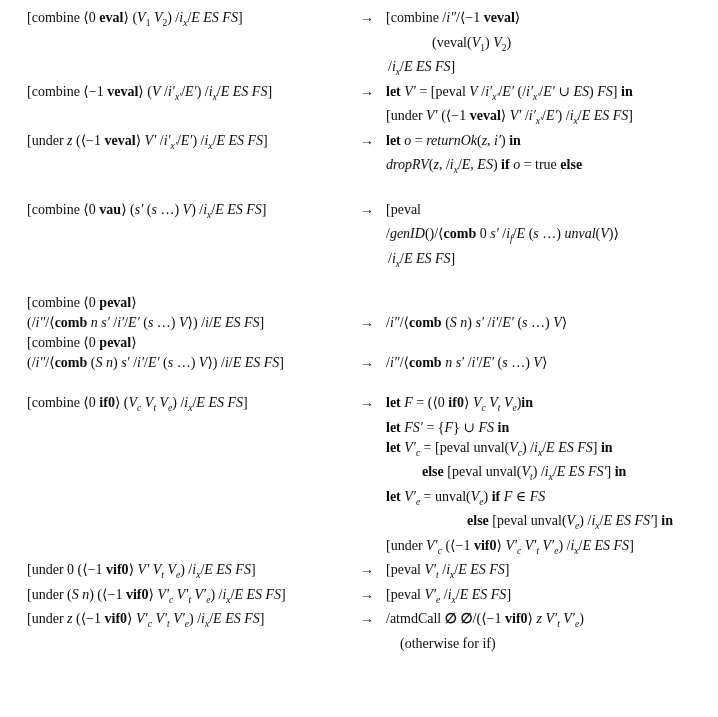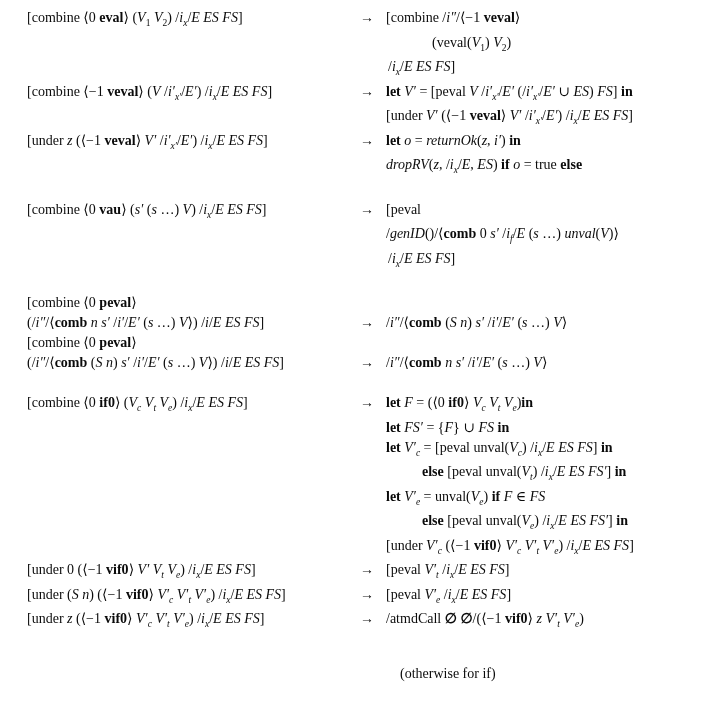--- a/index.html
+++ b/index.html
@@ -45,22 +45,22 @@
       <div class="frow"><div class="lhs"><span>(/</span><span class="it">i″</span><span>/⟨</span><span class="bf">comb</span><span> </span><span class="it">n</span><span> </span><span class="it">s′</span><span> /</span><span class="it">i′</span><span>/</span><span class="it">E′</span><span> (</span><span class="it">s</span><span> …) </span><span class="it">V</span><span>⟩) /</span><span class="it">i</span><span>/</span><span class="it">E ES FS</span><span>]</span></div><div class="arr">→</div><div class="rhs"><span>/</span><span class="it">i″</span><span>/⟨</span><span class="bf">comb</span><span> (</span><span class="it">S n</span><span>) </span><span class="it">s′</span><span> /</span><span class="it">i′</span><span>/</span><span class="it">E′</span><span> (</span><span class="it">s</span><span> …) </span><span class="it">V</span><span>⟩</span></div></div>
       <div class="frow"><div class="lhs"><span>[combine ⟨0 </span><span class="bf">peval</span><span>⟩</span></div><div class="arr"></div><div class="rhs"></div></div>
       <div class="frow"><div class="lhs"><span>(/</span><span class="it">i″</span><span>/⟨</span><span class="bf">comb</span><span> (</span><span class="it">S n</span><span>) </span><span class="it">s′</span><span> /</span><span class="it">i′</span><span>/</span><span class="it">E′</span><span> (</span><span class="it">s</span><span> …) </span><span class="it">V</span><span>⟩) /</span><span class="it">i</span><span>/</span><span class="it">E ES FS</span><span>]</span></div><div class="arr">→</div><div class="rhs"><span>/</span><span class="it">i″</span><span>/⟨</span><span class="bf">comb</span><span> </span><span class="it">n</span><span> </span><span class="it">s′</span><span> /</span><span class="it">i′</span><span>/</span><span class="it">E′</span><span> (</span><span class="it">s</span><span> …) </span><span class="it">V</span><span>⟩</span></div></div>
       <div class="gap"></div>
       <div class="frow"><div class="lhs"><span>[combine ⟨0 </span><span class="bf">if0</span><span>⟩ (</span><span class="it">V</span><span class="sub it">c</span><span> </span><span class="it">V</span><span class="sub it">t</span><span> </span><span class="it">V</span><span class="sub it">e</span><span>) /</span><span class="it">i</span><span class="sub it">x</span><span>/</span><span class="it">E ES FS</span><span>]</span></div><div class="arr">→</div><div class="rhs"><span class="bf">let </span><span class="it">F</span><span> = (⟨0 </span><span class="bf">if0</span><span>⟩ </span><span class="it">V</span><span class="sub it">c</span><span> </span><span class="it">V</span><span class="sub it">t</span><span> </span><span class="it">V</span><span class="sub it">e</span><span>)</span><span class="bf">in</span></div></div>
       <div class="frow"><div class="lhs"></div><div class="arr"></div><div class="rhs"><span class="bf">let </span><span class="it">FS′</span><span> = {</span><span class="it">F</span><span>} ∪ </span><span class="it">FS</span><span> </span><span class="bf">in</span></div></div>
       <div class="frow"><div class="lhs"></div><div class="arr"></div><div class="rhs"><span class="bf">let </span><span class="it">V′</span><span class="sub it">c</span><span> = [peval unval(</span><span class="it">V</span><span class="sub it">c</span><span>) /</span><span class="it">i</span><span class="sub it">x</span><span>/</span><span class="it">E ES FS</span><span>] </span><span class="bf">in</span></div></div>
       <div class="frow"><div class="lhs"></div><div class="arr"></div></div>
       <div class="frow"><div class="lhs"></div><div class="arr"></div><div class="rhs" style="padding-left: 36px;"><span class="bf">else</span><span> [peval unval(</span><span class="it">V</span><span class="sub it">t</span><span>) /</span><span class="it">i</span><span class="sub it">x</span><span>/</span><span class="it">E ES FS′</span><span>] </span><span class="bf">in</span></div></div>
       <div class="frow"><div class="lhs"></div><div class="arr"></div><div class="rhs"><span class="bf">let </span><span class="it">V′</span><span class="sub it">e</span><span> = unval(</span><span class="it">V</span><span class="sub it">e</span><span>) </span><span class="bf">if </span><span class="it">F</span><span> ∈ </span><span class="it">FS</span></div></div>
-      <div class="frow"><div class="lhs"></div><div class="arr"></div><div class="rhs" style="padding-left: 36px;"><span class="bf">else</span><span> [peval unval(</span><span class="it">V</span><span class="sub it">e</span><span>) /</span><span class="it">i</span><span class="sub it">x</span><span>/</span><span class="it">E ES FS′</span><span>] </span><span class="bf">in</span></div></div>
+      <div class="frow"><div class="lhs"></div><div class="arr"></div><div class="rhs" style="padding-left: 36px; text-align: center;"><span class="bf">else</span><span> [peval unval(</span><span class="it">V</span><span class="sub it">e</span><span>) /</span><span class="it">i</span><span class="sub it">x</span><span>/</span><span class="it">E ES FS′</span><span>] </span><span class="bf">in</span></div></div>
       <div class="frow"><div class="lhs"></div><div class="arr"></div><div class="rhs"><span>[under </span><span class="it">V′</span><span class="sub it">c</span><span> (⟨−1 </span><span class="bf">vif0</span><span>⟩ </span><span class="it">V′</span><span class="sub it">c</span><span> </span><span class="it">V′</span><span class="sub it">t</span><span> </span><span class="it">V′</span><span class="sub it">e</span><span>) /</span><span class="it">i</span><span class="sub it">x</span><span>/</span><span class="it">E ES FS</span><span>]</span></div></div>
       <div class="frow"><div class="lhs"><span>[under 0 (⟨−1 </span><span class="bf">vif0</span><span>⟩ </span><span class="it">V′</span><span> </span><span class="it">V</span><span class="sub it">t</span><span> </span><span class="it">V</span><span class="sub it">e</span><span>) /</span><span class="it">i</span><span class="sub it">x</span><span>/</span><span class="it">E ES FS</span><span>]</span></div><div class="arr">→</div><div class="rhs"><span>[peval </span><span class="it">V′</span><span class="sub it">t</span><span> /</span><span class="it">i</span><span class="sub it">x</span><span>/</span><span class="it">E ES FS</span><span>]</span></div></div>
       <div class="frow"><div class="lhs"><span>[under (</span><span class="it">S n</span><span>) (⟨−1 </span><span class="bf">vif0</span><span>⟩ </span><span class="it">V′</span><span class="sub it">c</span><span> </span><span class="it">V′</span><span class="sub it">t</span><span> </span><span class="it">V′</span><span class="sub it">e</span><span>) /</span><span class="it">i</span><span class="sub it">x</span><span>/</span><span class="it">E ES FS</span><span>]</span></div><div class="arr">→</div><div class="rhs"><span>[peval </span><span class="it">V′</span><span class="sub it">e</span><span> /</span><span class="it">i</span><span class="sub it">x</span><span>/</span><span class="it">E ES FS</span><span>]</span></div></div>
       <div class="frow"><div class="lhs"><span>[under </span><span class="it">z</span><span> (⟨−1 </span><span class="bf">vif0</span><span>⟩ </span><span class="it">V′</span><span class="sub it">c</span><span> </span><span class="it">V′</span><span class="sub it">t</span><span> </span><span class="it">V′</span><span class="sub it">e</span><span>) /</span><span class="it">i</span><span class="sub it">x</span><span>/</span><span class="it">E ES FS</span><span>]</span></div><div class="arr">→</div><div class="rhs"><span>/atmdCall </span><span class="bf">∅ ∅</span><span>/(⟨−1 </span><span class="bf">vif0</span><span>⟩ </span><span class="it">z</span><span> </span><span class="it">V′</span><span class="sub it">t</span><span> </span><span class="it">V′</span><span class="sub it">e</span><span>)</span></div></div>
-      <div class="frow"><div class="lhs"></div><div class="arr"></div><div class="rhs" style="padding-left: 14px; margin-top: 30px;"><span>(otherwise for if)</span></div></div>
+      <div class="frow"><div class="lhs"></div><div class="arr"></div><div class="rhs" style="padding-left: 14px;"><span>(otherwise for if)</span></div></div>
       <div class="gap"></div>
     </div>
 
 </div>
 
 </body></html>

